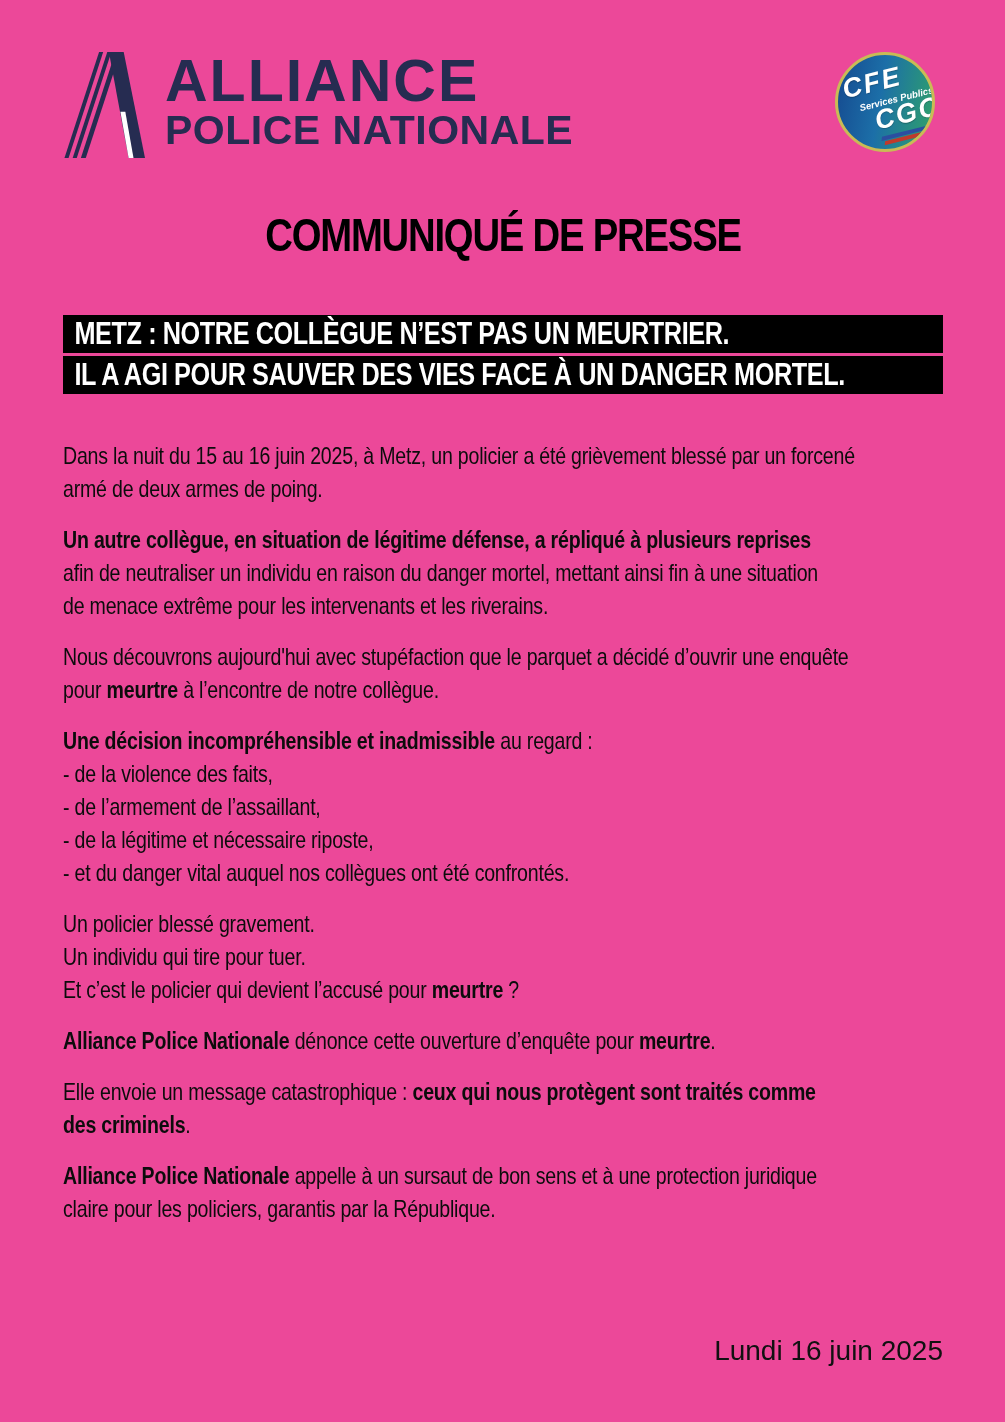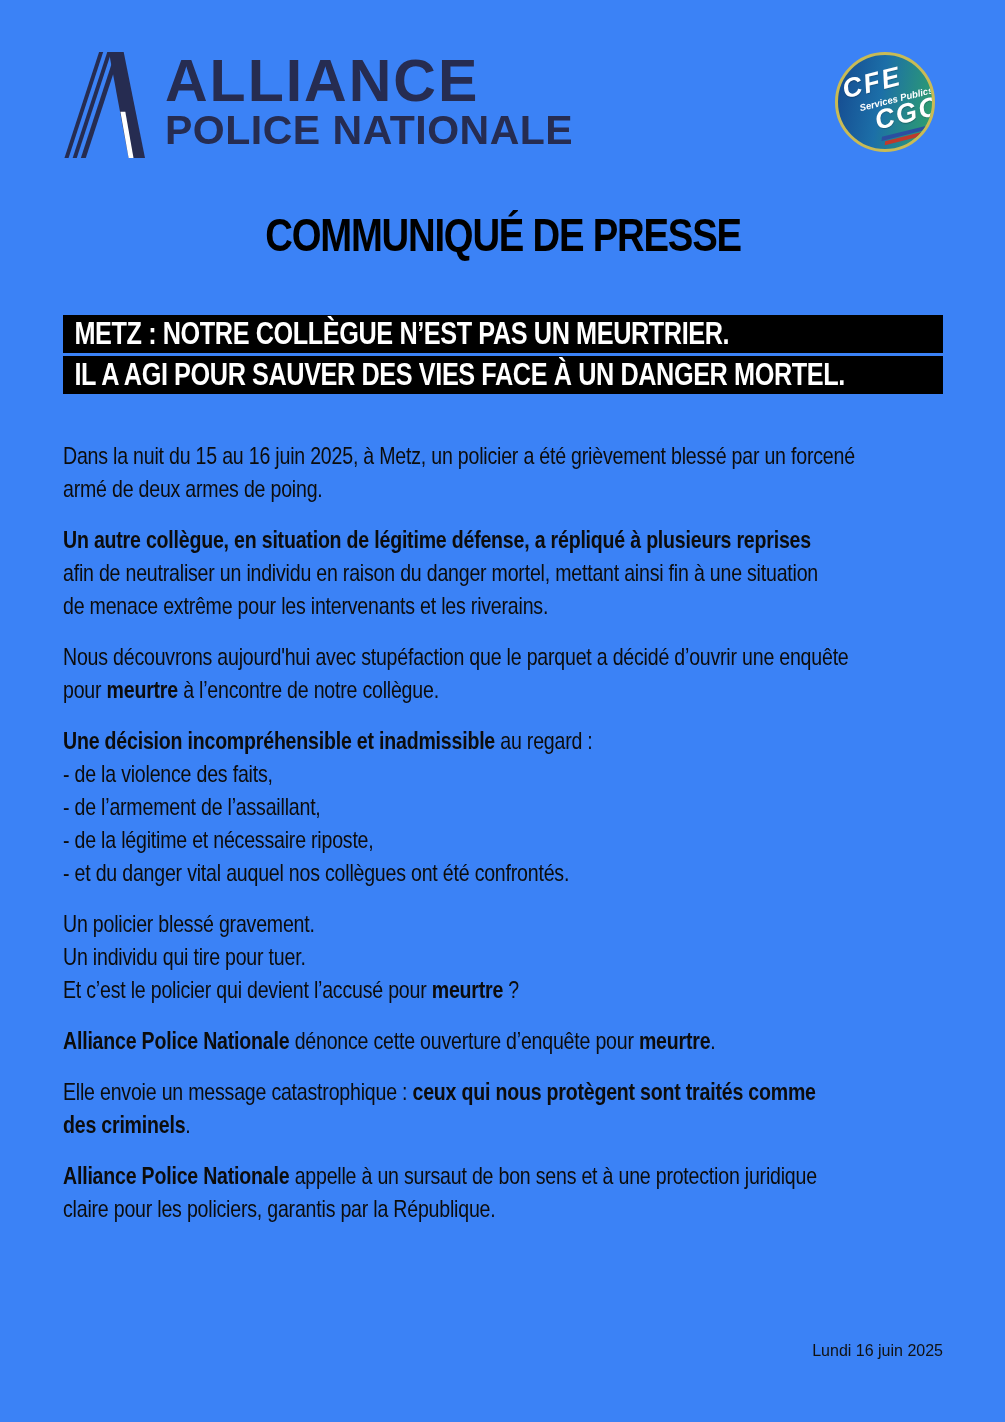--- a/index.html
+++ b/index.html
@@ -1,18 +1,18 @@
 <!DOCTYPE html>
 <html><head>
 <meta charset="utf-8">
 <style>
   html,body { margin:0; padding:0; background:#ffffff; }
   .page {
     position:relative; width:1005px; height:1422px; overflow:hidden;
-    background:#3b82f6; color:#0c0c0c;
+    background:#ec4899; color:#0c0c0c;
     font-family:"Liberation Sans", sans-serif;
   }
 
   
   .masthead {
     display:flex; justify-content:space-between; align-items:flex-start;
     padding:52px 70px 0 63px;
   }
   .logo-lockup { display:flex; align-items:flex-start; gap:20px; }
   .logo-mark svg { display:block; }
@@ -72,21 +72,21 @@
     white-space:nowrap; overflow:hidden;
   }
 
   .body-copy { margin-top:45px; font-size:24px; line-height:33px; letter-spacing:-0.25px; }
   .para { margin:0 0 18px; white-space:pre-line; }
   .para:last-child { margin-bottom:0; }
   .b { font-weight:700; }
 
   .date-row {
     position:absolute; top:1338px; right:62px;
-    font-size:16px; line-height:26px; color:#111111;
+    font-size:28px; line-height:26px; color:#111111;
   }
 </style>
 </head>
 <body>
 
 <div class="page">
 
   <header class="masthead">
     <div class="logo-lockup">
       <div class="logo-mark">

